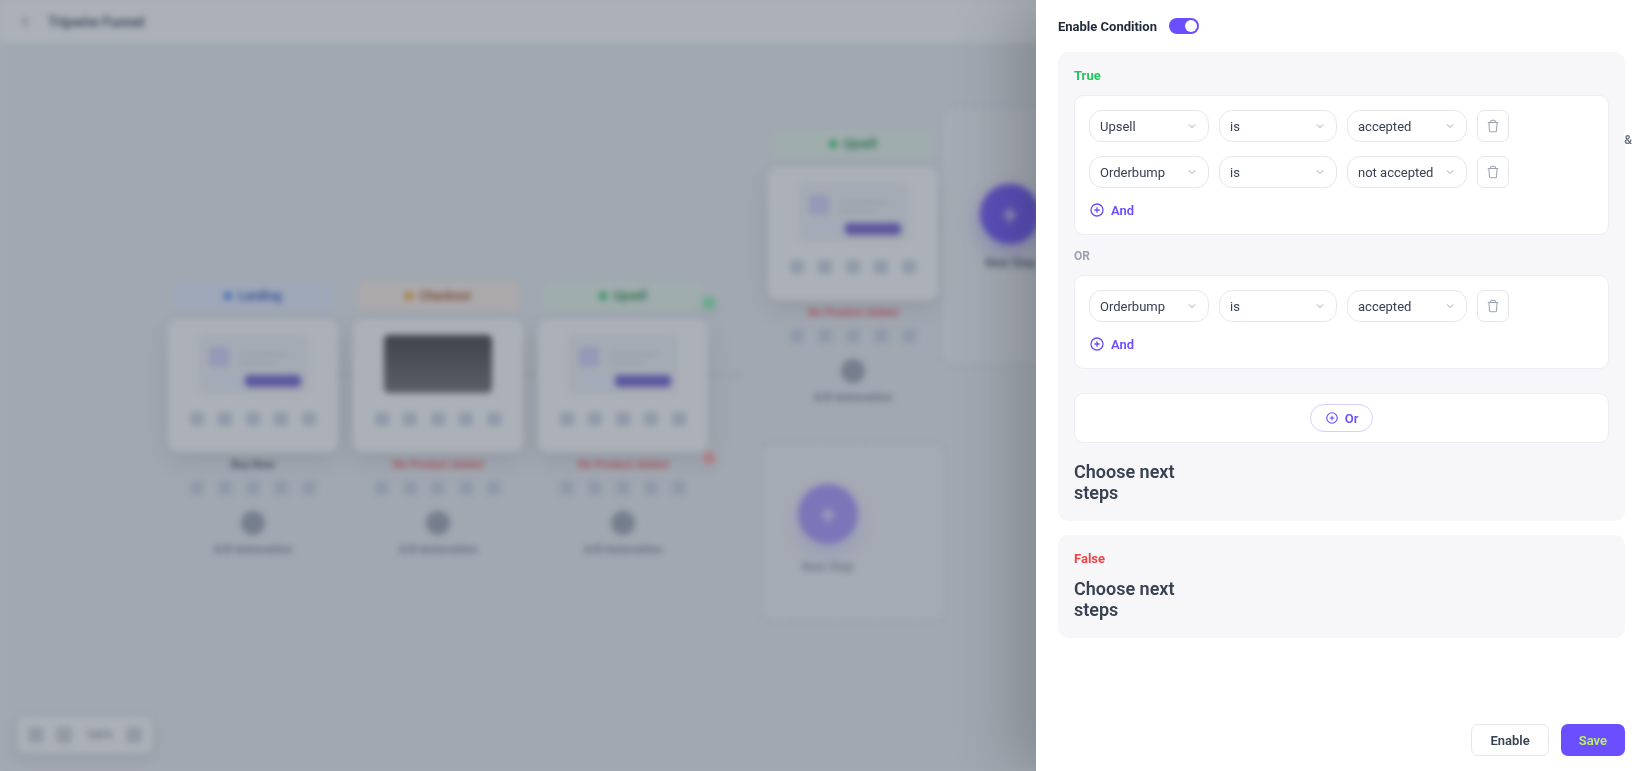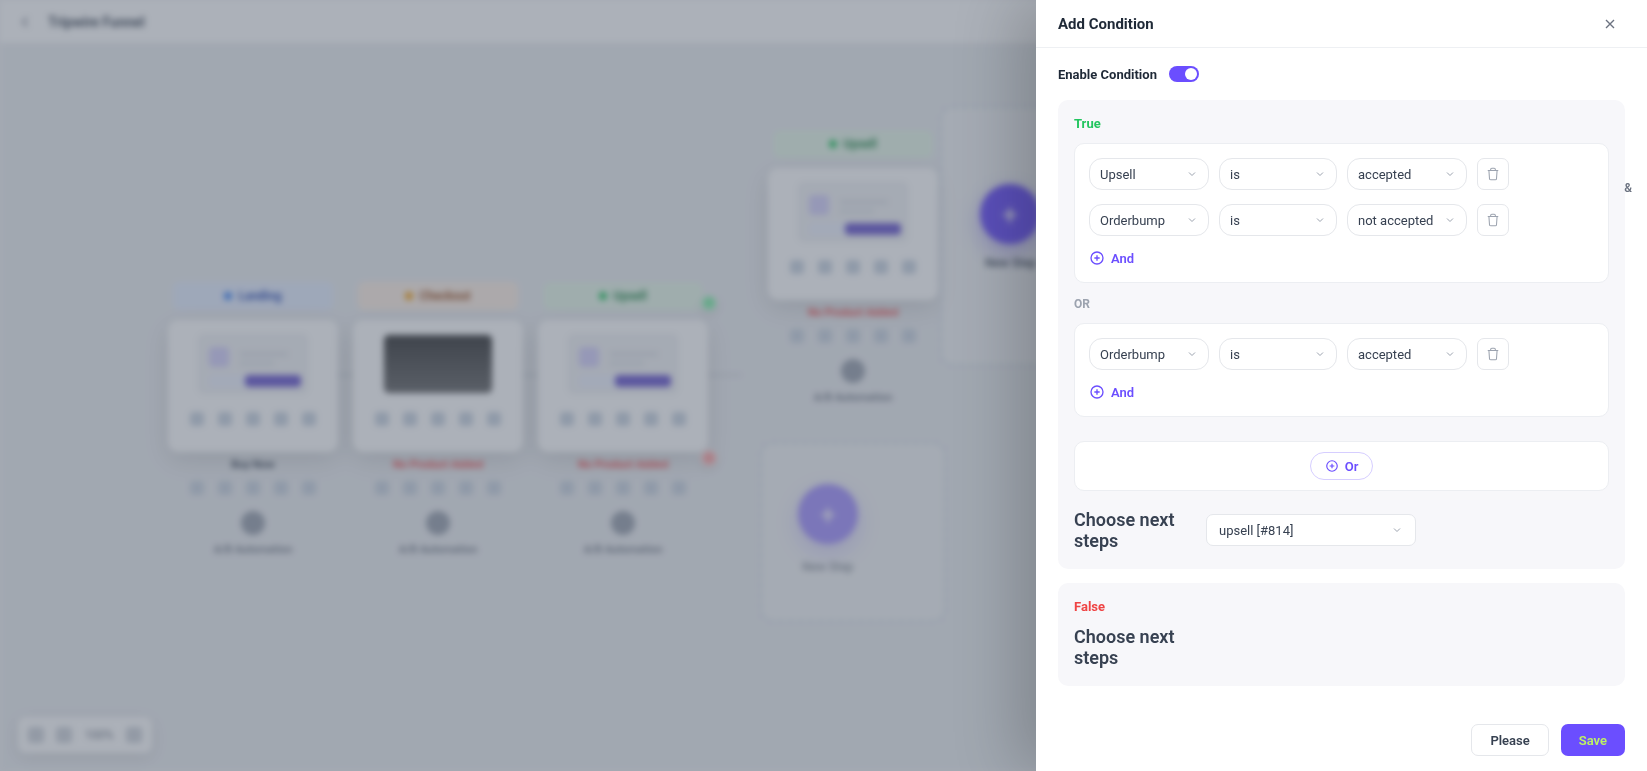--- a/index.html
+++ b/index.html
@@ -332,28 +332,20 @@
     <span class="zi"></span>
     <span class="zi"></span>
     <span>100%</span>
     <span class="zi"></span>
   </div>
 </div>
 
 <div class="dim"></div>
 
 <div class="drawer">
-  <div class="drawer-header">
-    <div class="drawer-title">Add Condition</div>
-    <div class="close-btn">
-      <svg width="16" height="16" viewBox="0 0 24 24" fill="none" stroke="currentColor" stroke-width="2">
-          <path d="M18 6L6 18M6 6l12 12"></path>
-        </svg>
-    </div>
-  </div>
 
   <div class="drawer-body">
     <div class="enable-row">
       <span class="enable-label">Enable Condition</span>
       <span class="toggle"></span>
     </div>
 
     <div class="section">
       <div class="sec-title true">True</div>
 
@@ -484,36 +476,28 @@
                 <circle cx="12" cy="12" r="9"></circle>
                 <path d="M12 8v8M8 12h8"></path>
               </svg>
             </span>
           <span>Or</span>
         </div>
       </div>
 
       <div class="next-row">
         <span class="next-label">Choose next steps</span>
-        <div class="next-sel">
-          <span>upsell [#814]</span>
-          <span class="chev">
-              <svg width="12" height="12" viewBox="0 0 24 24" fill="none" stroke="currentColor" stroke-width="2">
-                <path d="M6 9l6 6 6-6"></path>
-              </svg>
-            </span>
-        </div>
       </div>
     </div>
 
     <div class="section">
       <div class="sec-title false">False</div>
       <div class="next-row" style="margin-top:10px;">
         <span class="next-label">Choose next steps</span>
       </div>
     </div>
   </div>
 
   <div class="drawer-footer">
-    <div class="btn secondary">Please</div>
+    <div class="btn secondary">Enable</div>
     <div class="btn primary">Save</div>
   </div>
 </div>
 
 </body></html>

